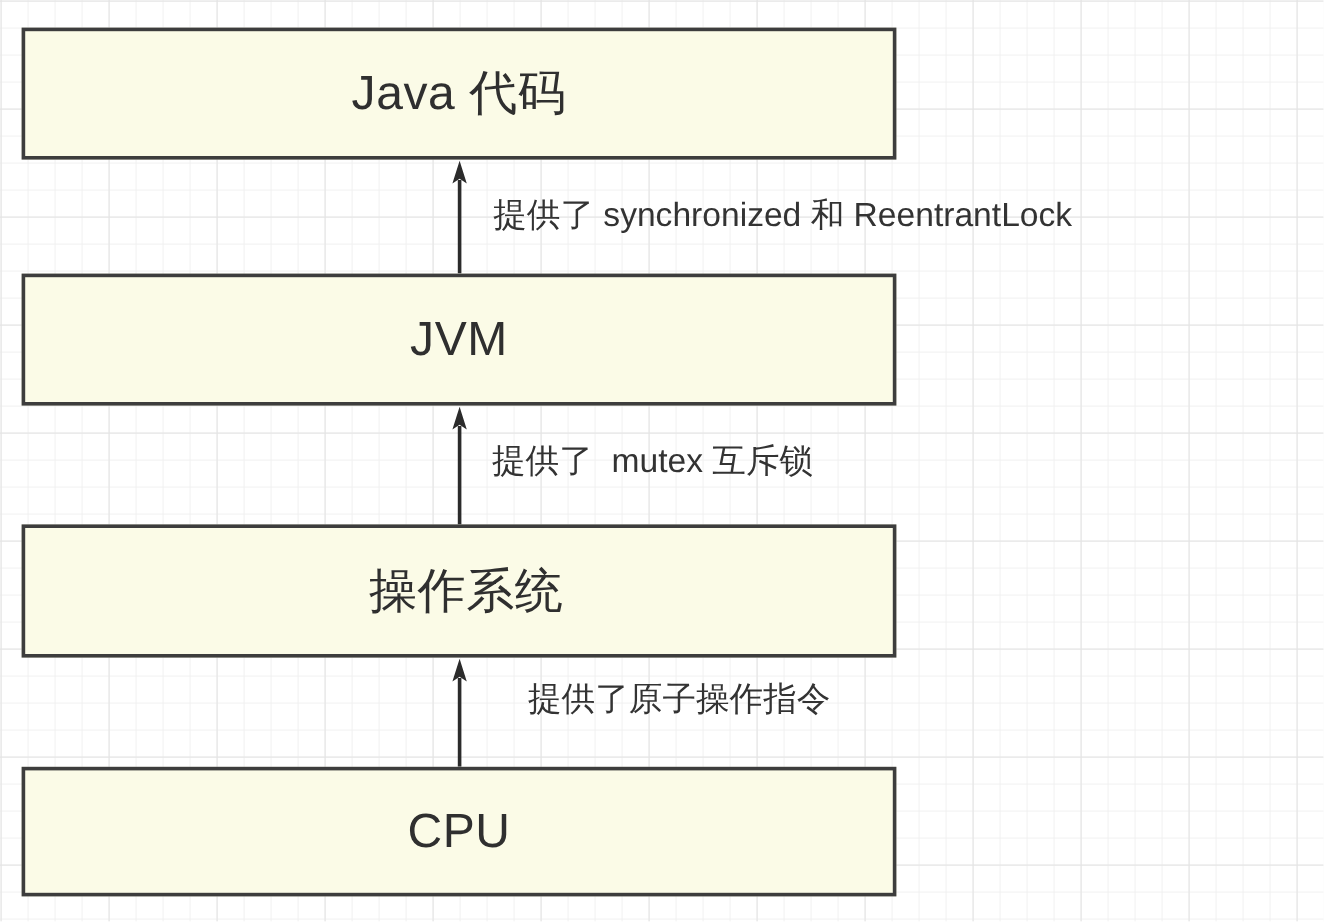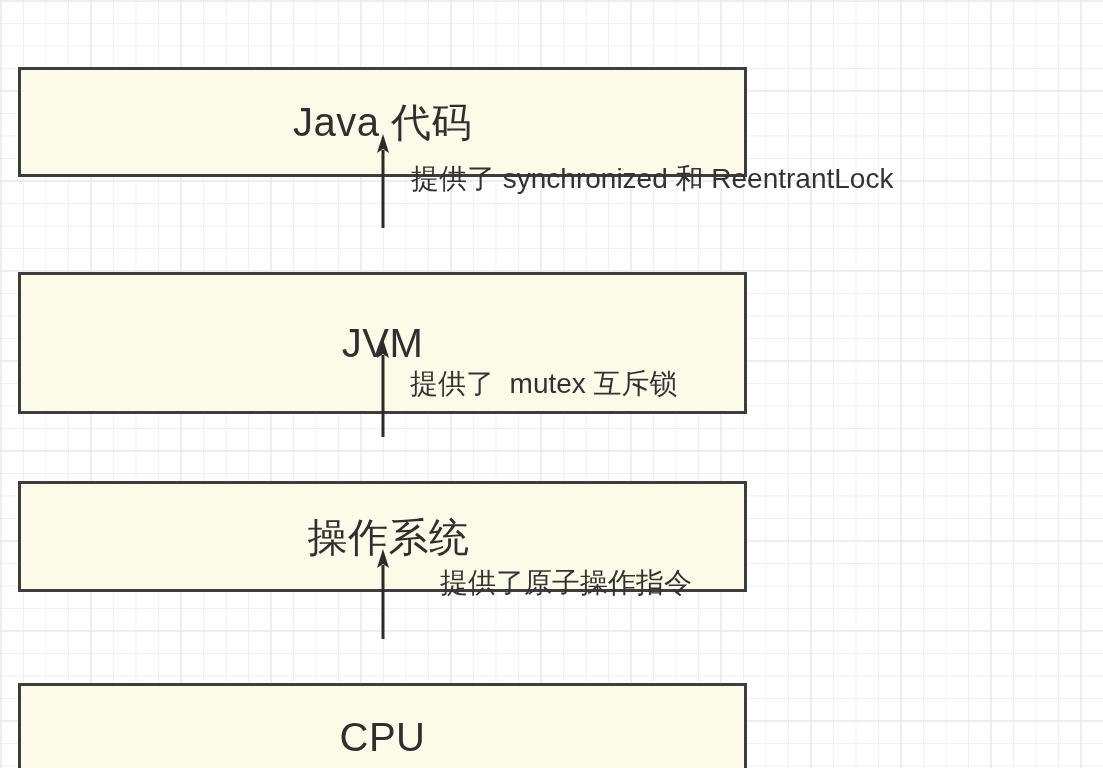--- a/index.html
+++ b/index.html
@@ -33,33 +33,32 @@
   .layer-box {
     position: absolute;
     box-sizing: border-box;
     left: 18px;
     width: 729px;
     background: #fbfbe7;
     border: 3px solid #3d3d3d;
     display: flex;
     align-items: center;
     justify-content: center;
-    margin-top: 44px;
   }
 
   .layer-box .layer-label {
     font-size: 40px;
     line-height: 1;
     color: #2f2f2f;
     letter-spacing: 0.5px;
     white-space: nowrap;
   }
 
   #box-java   { top: 23px;  height: 110px; }
-  #box-jvm    { top: 228px; height: 142px; }
+  #box-jvm    { top: 228px; height: 110px; }
   #box-os     { top: 437px; height: 111px; padding-left: 12px; }
   #box-cpu    { top: 639px; height: 108px; text-align: center; }
 
   .arrow {
     position: absolute;
     left: 376px;
     width: 14px;
   }
   .arrow svg { display: block; }
 

